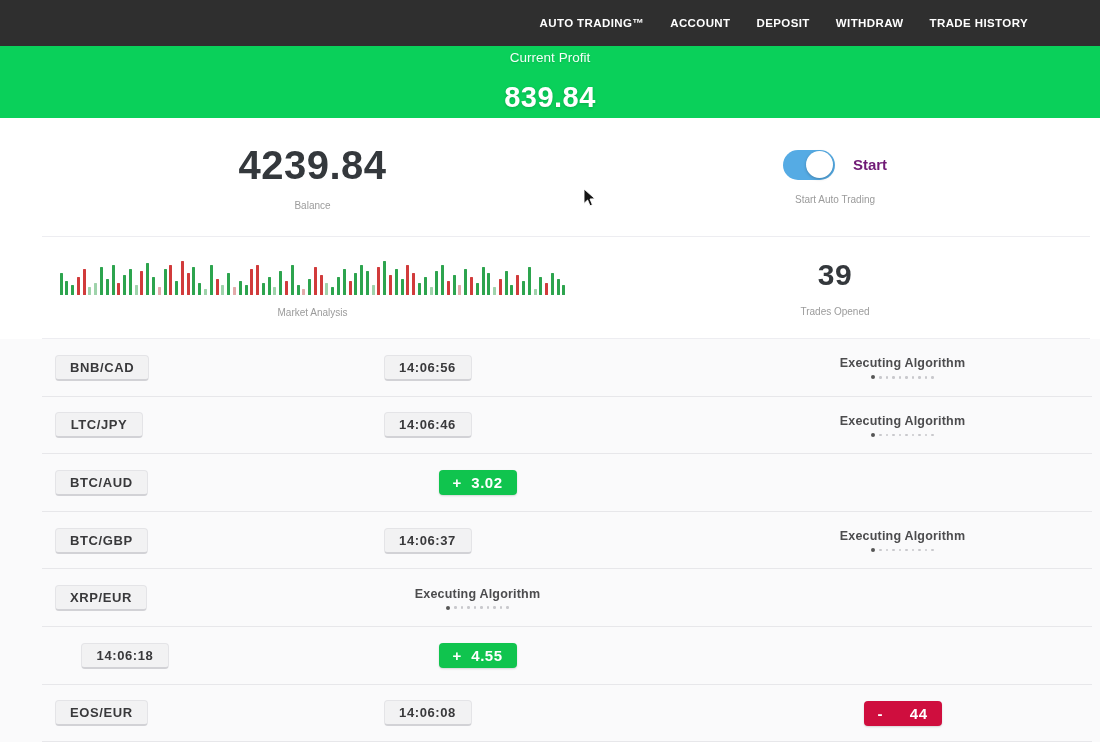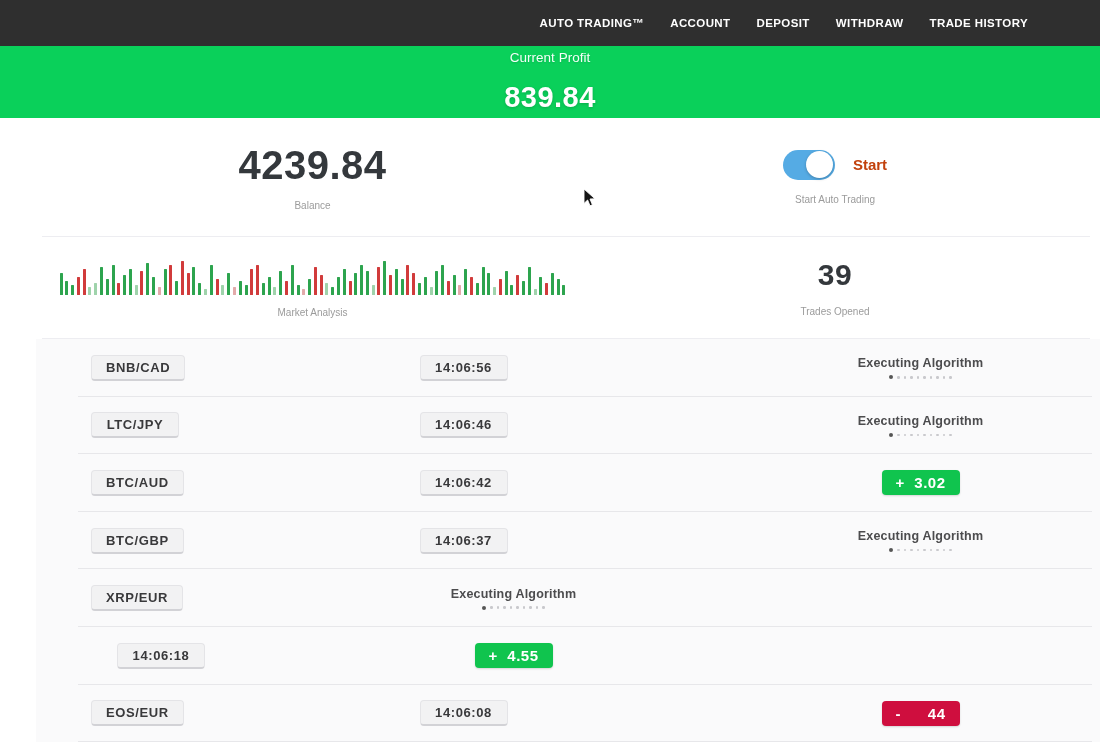--- a/index.html
+++ b/index.html
@@ -32,31 +32,31 @@
     align-items:center; justify-content:center; gap:14px; }
   .big-number { font-size:40px; font-weight:700; color:#34383c; letter-spacing:.5px; }
   .big-number.md { font-size:30px; }
   .muted-label { font-size:10px; color:#9b9b9b; }
 
   .toggle-line { display:flex; align-items:center; gap:18px; }
   .toggle { width:52px; height:30px; border-radius:15px; background:#55abe4;
     position:relative; cursor:pointer; }
   .toggle .knob { position:absolute; top:1.5px; right:1.5px; width:27px; height:27px;
     border-radius:50%; background:#fff; box-shadow:0 1px 3px rgba(0,0,0,.25); }
-  .toggle-label { font-size:15px; font-weight:700; color:#c2410c; }
+  .toggle-label { font-size:15px; font-weight:700; color:#701a75; }
 
   .divider { height:1px; background:#ededf1; margin:0 10px 0 42px; }
 
   
   .bars { width:506px; height:38px; display:flex; align-items:flex-end;
     justify-content:space-between; }
   .bar { width:3px; border-radius:.5px; }
 
   
-  .trades { height:404px; background:#fafafb;margin-left:36px; }
+  .trades { height:404px; background:#fafafb; }
   .trade-row { position:relative; height:57.6px; display:grid;
     grid-template-columns:250px 355px 1fr; align-items:center; }
   .trade-row::after { content:""; position:absolute; left:42px; right:8px; bottom:0;
     height:1px; background:#e7e7ea; }
   .cell.pair { padding-left:55px; }
   .cell.time { display:flex; justify-content:center; }
   .cell.status { display:flex; flex-direction:column; align-items:center;
     justify-content:center; padding-left:100px; gap:5px; }
   .chip { display:inline-block; background:#f2f2f3; border:1px solid #e4e4e7;
     border-bottom:2px solid #d2d2d6; border-radius:4px; padding:4px 14px;
@@ -261,23 +261,20 @@
             <span class="dot"></span>
             <span class="dot"></span>
           </div>
         </div>
   </div>
 
   <div class="trade-row">
     <div class="cell pair">
       <span class="chip">BTC/AUD</span>
     </div>
-    <div class="cell time">
-      <span class="chip">14:06:42</span>
-    </div>
     <div class="cell status">
           <span class="result-badge profit">
             <span>+</span>
             <span>3.02</span>
           </span>
         </div>
   </div>
 
   <div class="trade-row">
     <div class="cell pair">

